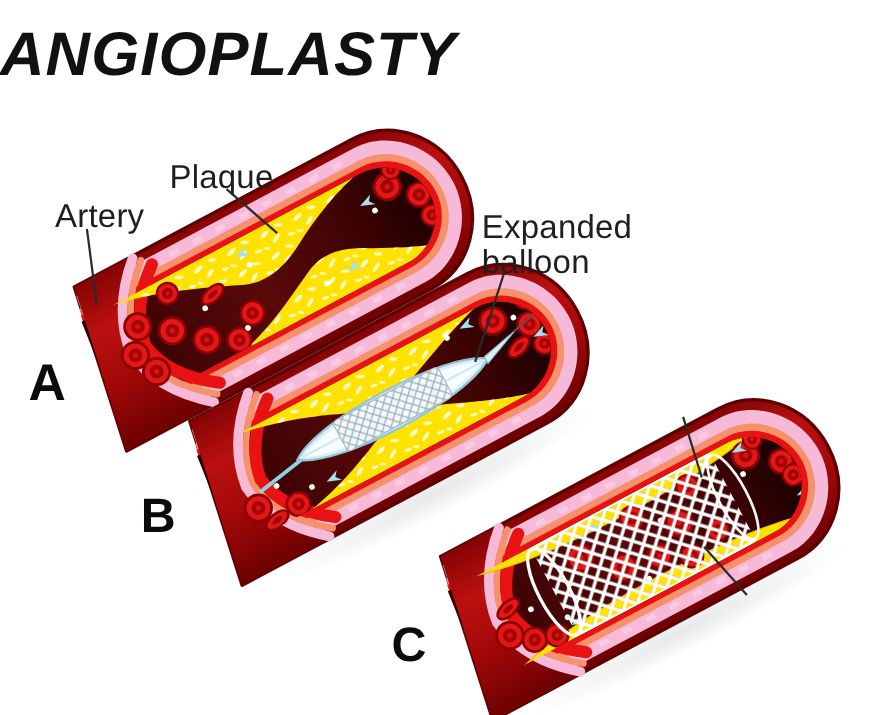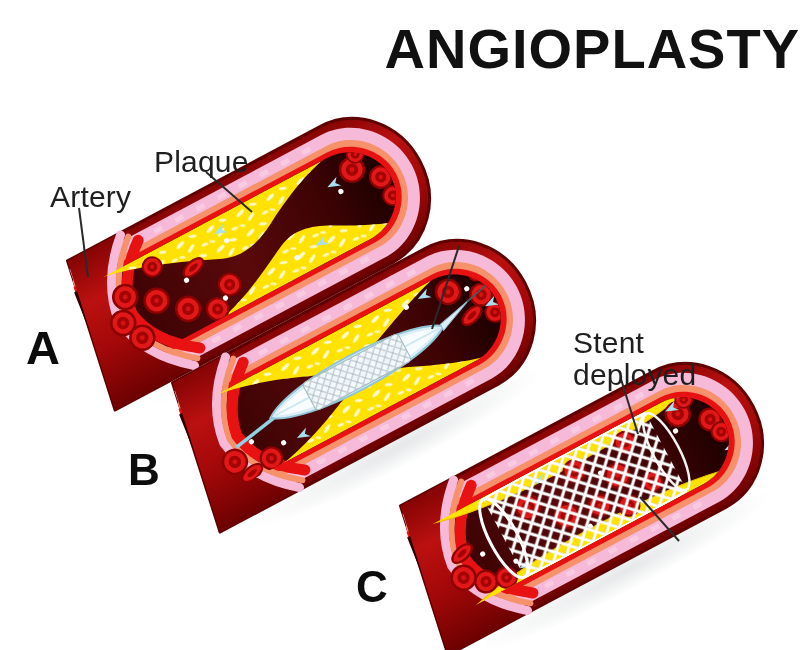--- a/index.html
+++ b/index.html
@@ -1,20 +1,20 @@
 <!DOCTYPE html>
 <html style="--background: #ffffff; --title_text: #111111; --label_text: #1f1f1f; --artery_red: #bb1010; --artery_outline: #5e0000; --wall_pink: #f7b9d8; --wall_salmon: #f5916b; --lining_red: #e81212; --lumen_dark: #3a0203; --blood_cell_red: #e21717; --plaque_yellow: #ffe200; --balloon_blue: #d9eef7; --guidewire_cyan: #8fd2e4; --stent_white: #ffffff; --flow_marker_cyan: #a6e0ef;"><head>
 <meta charset="utf-8">
 <style>
   html,body{margin:0;padding:0;background:#fff;}
   .stage{position:relative;width:800px;height:650px;background:var(--background,#fff);overflow:hidden;
          font-family:"Liberation Sans", sans-serif;}
   .stage svg{position:absolute;left:0;top:0;}
-  .title{position:absolute;top:16px;left:0;width:800px;text-align:right;
-         font-size:56px;font-weight:bold;letter-spacing:1px;color:var(--title_text,#111);}
+  .title{position:absolute;top:16px;left:0;width:800px;text-align:left;
+         font-size:56px;font-weight:bold;letter-spacing:1px;color:var(--title_text,#111);font-style:italic;}
   .lbl{position:absolute;font-size:30px;line-height:1.05;color:var(--label_text,#1f1f1f);
        white-space:pre-line;letter-spacing:.2px;}
   .letter{position:absolute;font-weight:bold;color:#0c0c0c;}
   .letter.a{left:26px;top:320px;font-size:47px;}
   .letter.b{left:128px;top:445px;font-size:44px;}
   .letter.c{left:356px;top:562px;font-size:44px;}
   .lbl.artery{left:50px;top:181px;}
   .lbl.plaque{left:154px;top:146px;}
   .lbl.balloon{left:438px;top:191px;}
   .lbl.stent{left:573px;top:327px;}
@@ -223,20 +223,20 @@
     <line class="leader" x1="459" y1="246" x2="432" y2="329"></line>
     <line class="leader" x1="621" y1="379" x2="638" y2="434"></line>
     <line class="leader" x1="640" y1="497" x2="679" y2="541"></line>
   </g>
 </svg>
 
 <div class="title">ANGIOPLASTY</div>
 
 <div class="lbl artery">Artery</div>
 <div class="lbl plaque">Plaque</div>
-<div class="lbl stent">Stent
-deployed</div>
+<div class="lbl balloon">Expanded
+balloon</div>
 
 <div class="letter a">A</div>
 <div class="letter b">B</div>
 <div class="letter c">C</div>
 
 </div>
 
 </body></html>

